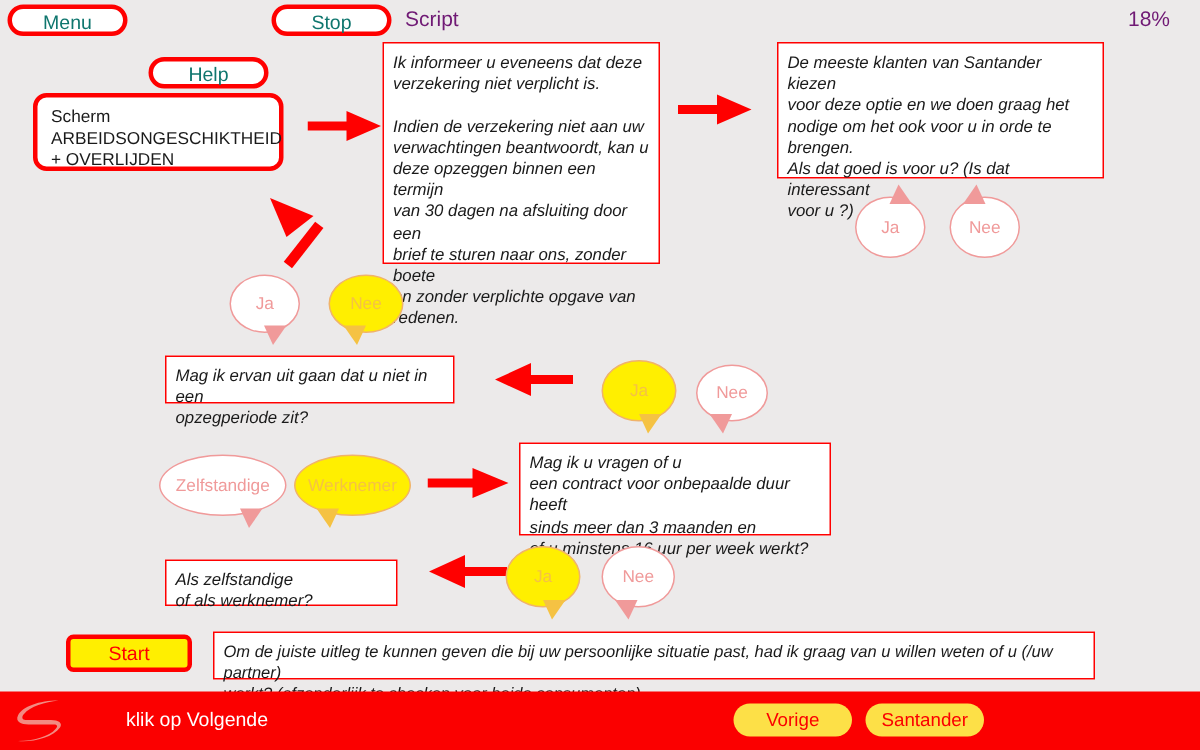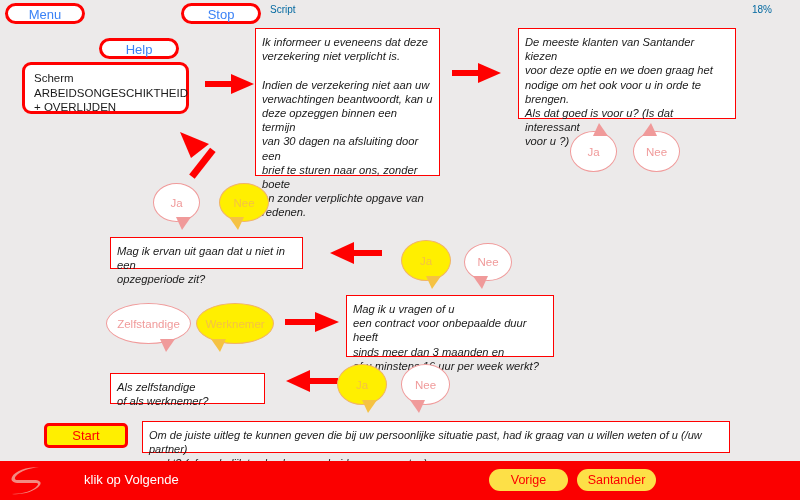--- a/index.html
+++ b/index.html
@@ -25,36 +25,36 @@
     width: 800px; height: 26px;
     background: #eceaea;
   }
   .topbtn {
     position: absolute;
     top: 3px;
     height: 21px;
     background: #ffffff;
     border: 3px solid #ff0000;
     border-radius: 11px;
-    color: #3b82f6;
+    color: #0f766e;
     font-size: 13px;
     line-height: 15px;
     text-align: center;
     box-sizing: border-box;
     padding-top: 1px;
     cursor: pointer;
   }
   #btn-menu { left: 5px;  width: 80px; }
   #btn-help { left: 99px; width: 80px; margin-top: 35px; }
   #btn-stop { left: 181px; width: 80px; }
 
   .hdr-label {
     position: absolute;
-    font-size: 10px;
-    color: #0369a1;
+    font-size: 14px;
+    color: #701a75;
     white-space: nowrap;
   }
   #hdr-script { left: 270px; top: 4px; }
   #hdr-scherm { left: 525px; top: 4px; margin-top: 36px; }
   #hdr-zoom   { left: 752px; top: 4px; }
 
   
   .sbox {
     position: absolute;
     background: #ffffff;

